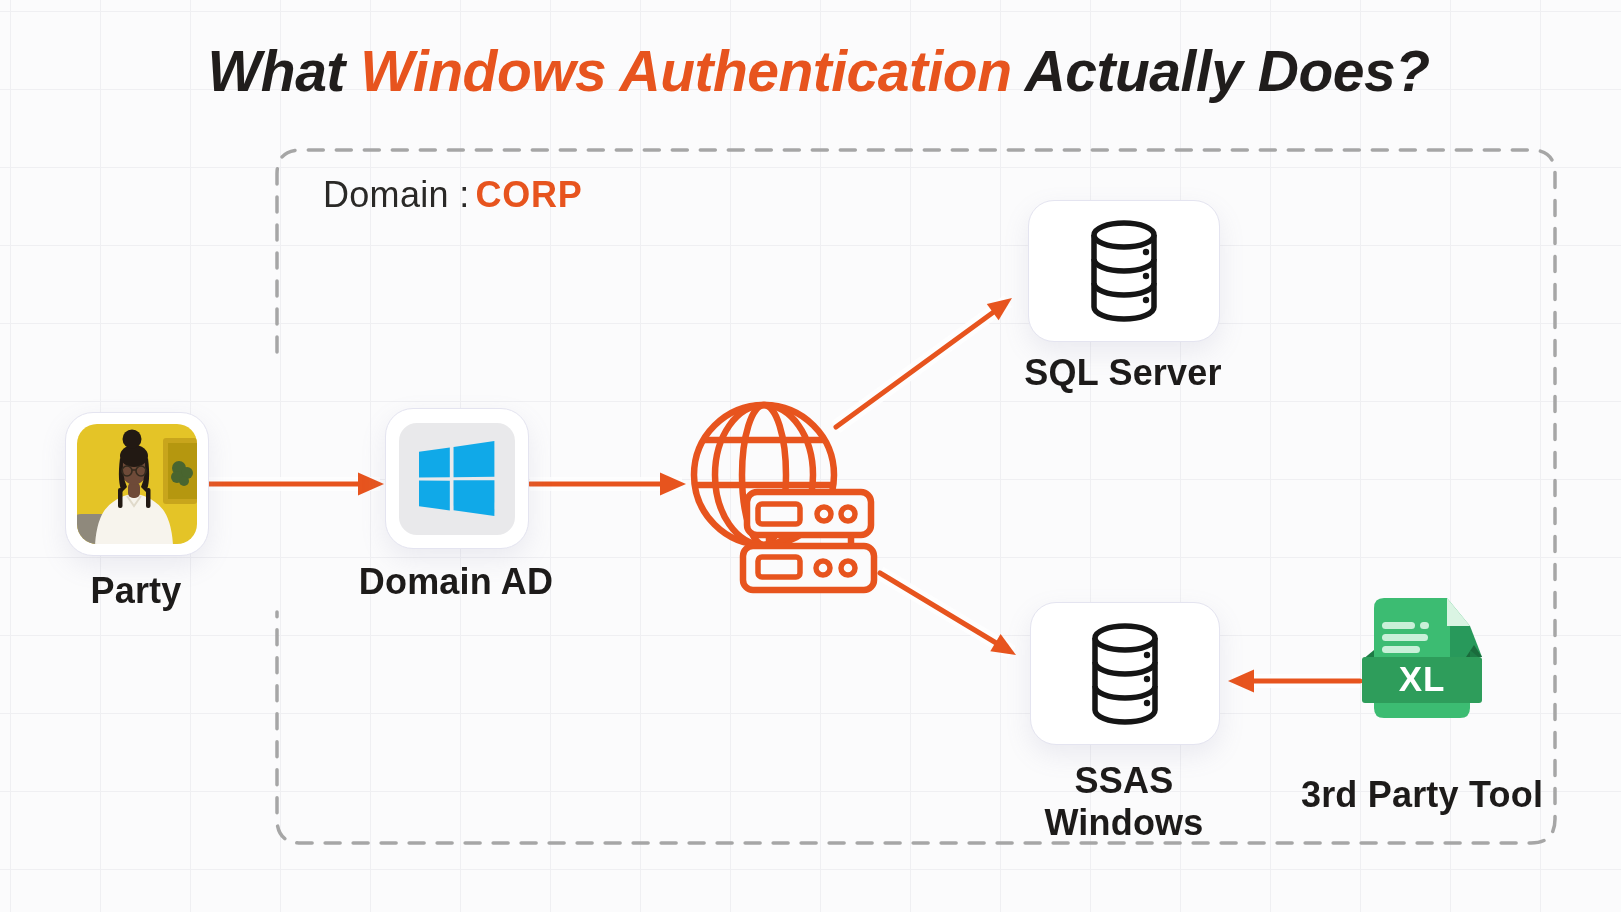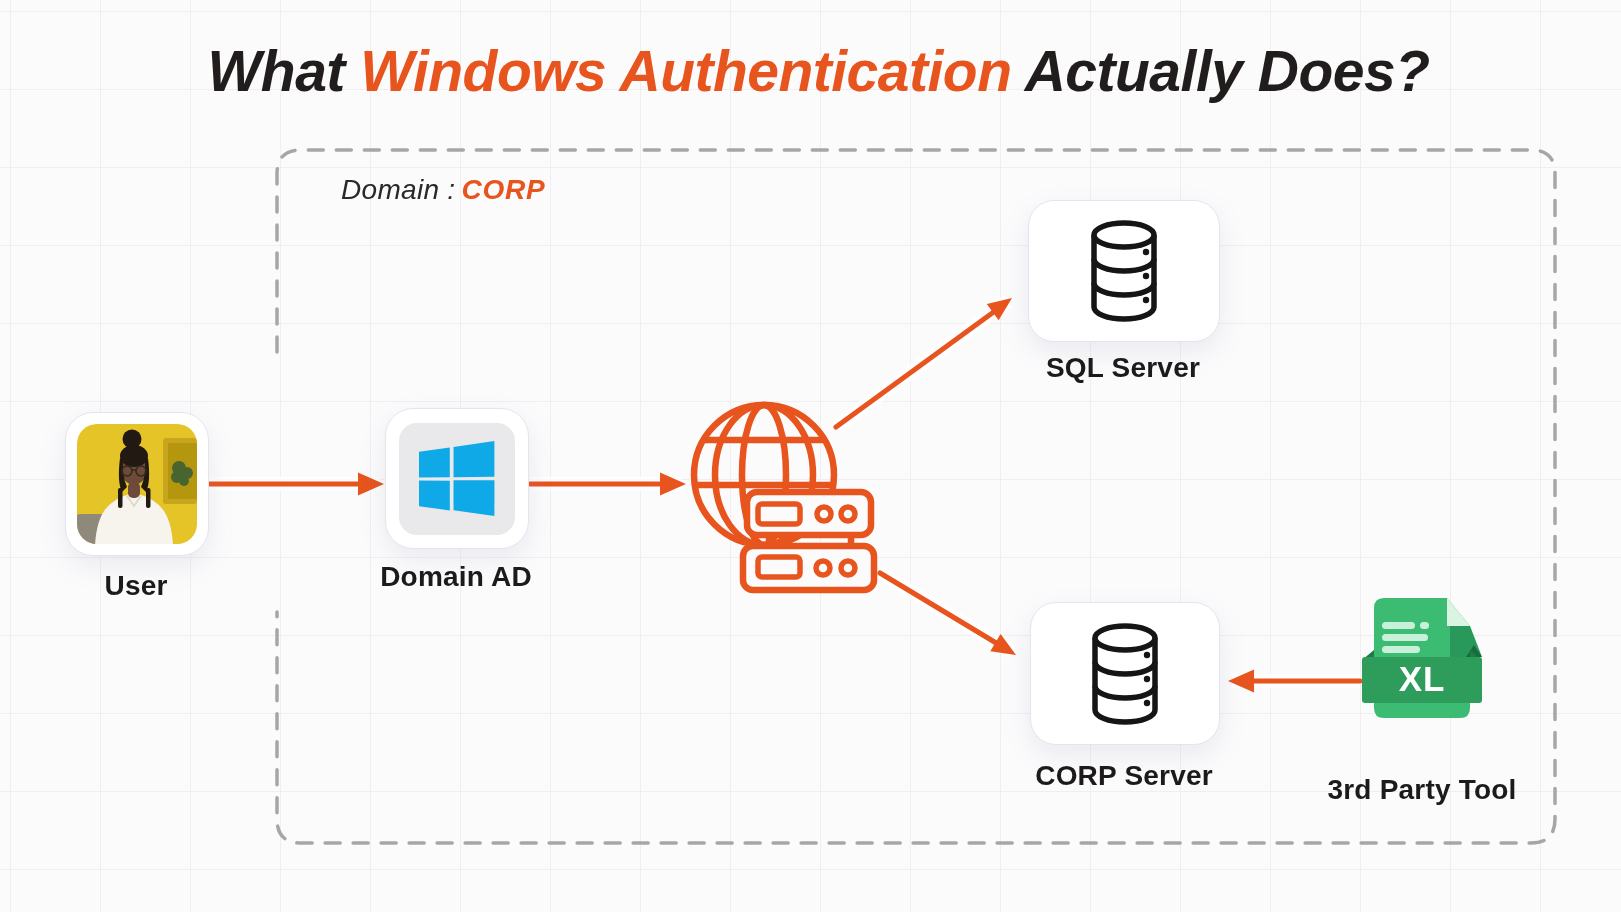--- a/index.html
+++ b/index.html
@@ -13,30 +13,30 @@
     background-size:90px 78px;
     background-position:10px 11px;
   }
   .abs{position:absolute;}
   .title{
     left:0;top:30px;width:1621px;text-align:center;
     font-size:57px;font-weight:700;letter-spacing:-0.5px;color:#201D1C;
   }
   .title .hl{color:#E7541E;}
   .domain-label{
-    left:341px;top:174px;font-size:28px;color:#2A2927;font-weight:500;letter-spacing:0.3px;font-style:italic;
+    left:323px;top:174px;font-size:36px;color:#2A2927;font-weight:500;letter-spacing:0.3px;
   }
   .domain-label .corp{color:#E7541E;font-weight:800;letter-spacing:0.8px;margin-left:6px;}
   .card{
     background:#FFFFFF;border:1.5px solid #E4E4F0;border-radius:28px;
     box-shadow:0 10px 26px rgba(135,135,170,0.14);
     display:flex;align-items:center;justify-content:center;
   }
   .node-label{
-    font-size:28px;font-weight:600;color:#1D1B1A;text-align:center;letter-spacing:0.2px;
+    font-size:36px;font-weight:600;color:#1D1B1A;text-align:center;letter-spacing:0.2px;
   }
   .ad-tile{
     width:116px;height:112px;background:#E9E9EB;border-radius:18px;
     display:flex;align-items:center;justify-content:center;
   }
   .avatar-frame{
     width:120px;height:120px;border-radius:20px;overflow:hidden;
   }
 </style>
 </head>
@@ -127,21 +127,21 @@
       <rect x="69" y="64" width="4.5" height="20" rx="2" fill="#221913"></rect>
       <circle cx="55" cy="15" r="9.5" fill="#221913"></circle>
       <g fill="none" stroke="#342A1E" stroke-width="1.6">
         <circle cx="50" cy="47" r="5"></circle>
           <circle cx="64" cy="47" r="5"></circle>
           <line x1="55" y1="46" x2="59" y2="46"></line>
       </g>
     </svg>
   </div>
 </div>
-<div class="abs node-label" style="left:46px;top:570px;width:180px;">User</div>
+<div class="abs node-label" style="left:46px;top:570px;width:180px;">Party</div>
 
 <div class="abs card" style="left:385px;top:408px;width:142px;height:139px;">
   <div class="ad-tile">
     <svg width="76" height="76" viewBox="0 0 88 88" fill="#10A9E8">
       <path d="M0,12.4 L35.7,7.55 L35.72,41.97 L0.05,42.17 Z"></path>
       <path d="M35.67,45.93 L35.7,80.38 L0.03,75.48 L0,45.7 Z"></path>
       <path d="M40,6.95 L87.3,0 L87.3,41.53 L40,41.9 Z"></path>
       <path d="M87.33,45.55 L87.32,86.9 L40,80.22 L39.94,45.48 Z"></path>
     </svg>
   </div>
@@ -165,21 +165,21 @@
   <svg width="90" height="104" viewBox="0 0 90 104" fill="none" stroke="#151515" stroke-width="5.5">
     <path d="M15,16 L15,88 A30,12 0 0 0 75,88 L75,16" fill="#FFFFFF"></path>
     <ellipse cx="45" cy="16" rx="30" ry="12" fill="#FFFFFF"></ellipse>
     <path d="M15,40 A30,12 0 0 0 75,40"></path>
     <path d="M15,64 A30,12 0 0 0 75,64"></path>
     <circle cx="67" cy="33" r="3.2" fill="#151515" stroke="none"></circle>
     <circle cx="67" cy="57" r="3.2" fill="#151515" stroke="none"></circle>
     <circle cx="67" cy="81" r="3.2" fill="#151515" stroke="none"></circle>
   </svg>
 </div>
-<div class="abs node-label" style="left:1024px;top:760px;width:200px;">CORP Server</div>
+<div class="abs node-label" style="left:1024px;top:760px;width:200px;">SSAS Windows</div>
 
 <svg class="abs" style="left:1350px;top:590px;" width="145" height="135" viewBox="0 0 145 135">
   <path d="M34,8 L97,8 L120,36 L120,118 Q120,128 110,128 L34,128 Q24,128 24,118 L24,18 Q24,8 34,8 Z" fill="#3CBC72"></path>
   <path d="M97,8 L120,36 L97,36 Z" fill="#DAF4E3"></path>
   <path d="M100,36 L120,36 L132,67 L100,67 Z" fill="#28995B"></path>
   <path d="M124,55 L132,67 L116,67 Z" fill="#1A6B3C"></path>
   <g fill="#C9F0D8">
     <rect x="32" y="32" width="33" height="7" rx="3.5"></rect>
     <rect x="70" y="32" width="9" height="7" rx="3.5"></rect>
     <rect x="32" y="44" width="46" height="7" rx="3.5"></rect>

